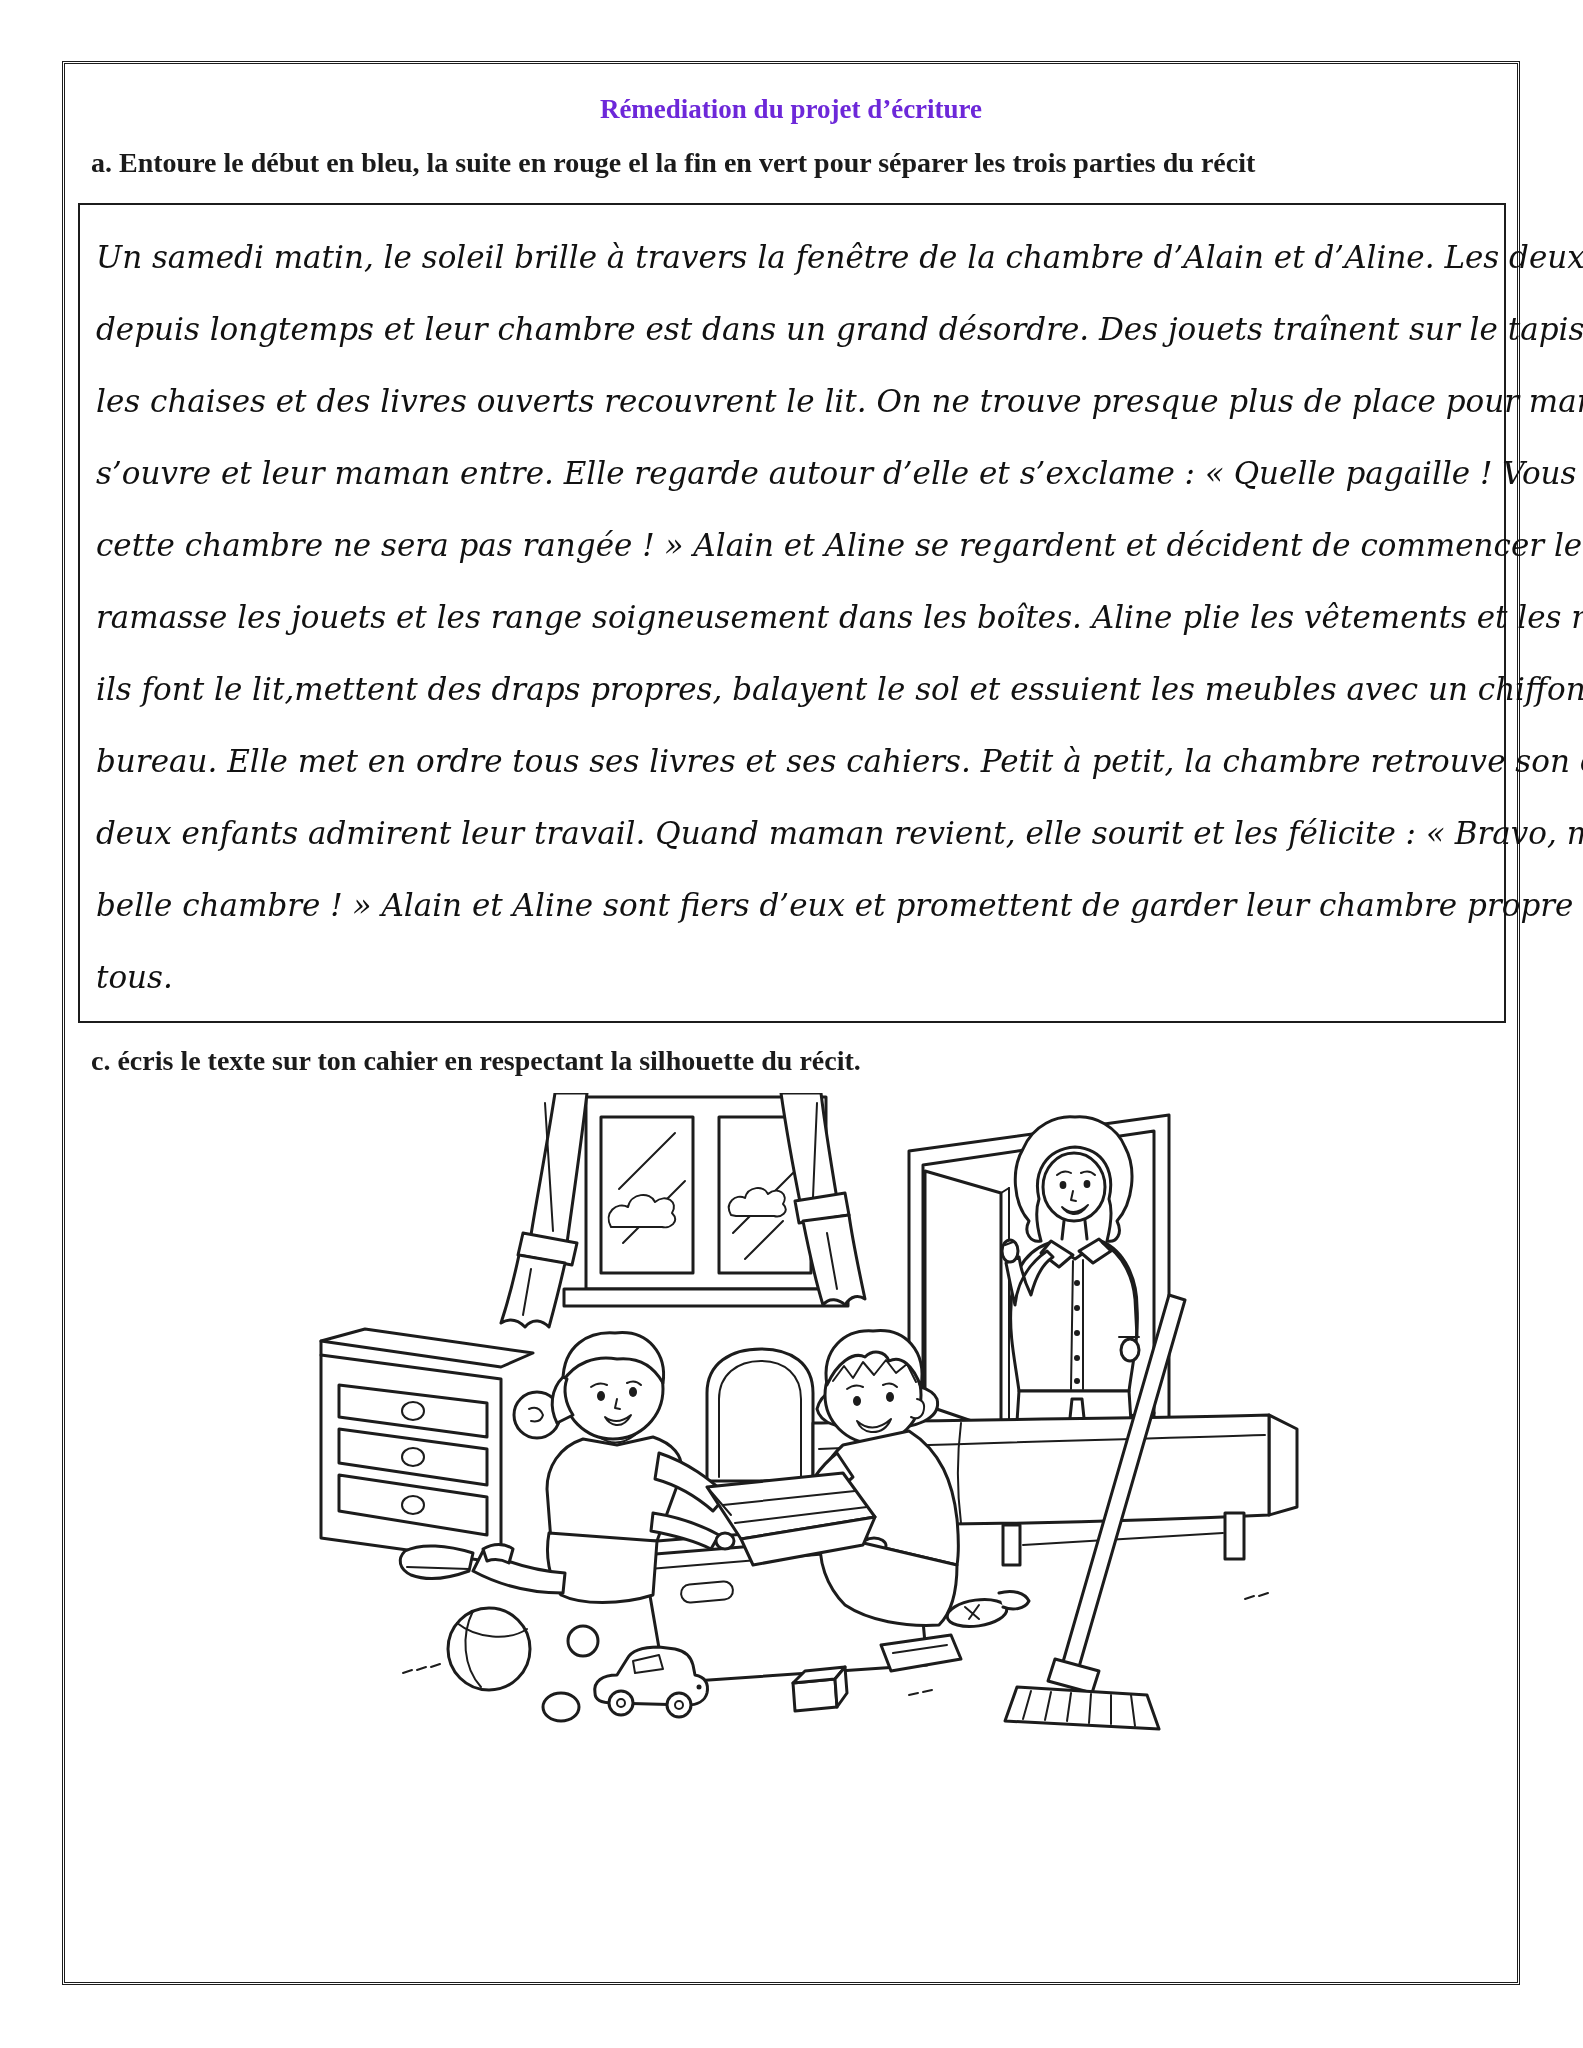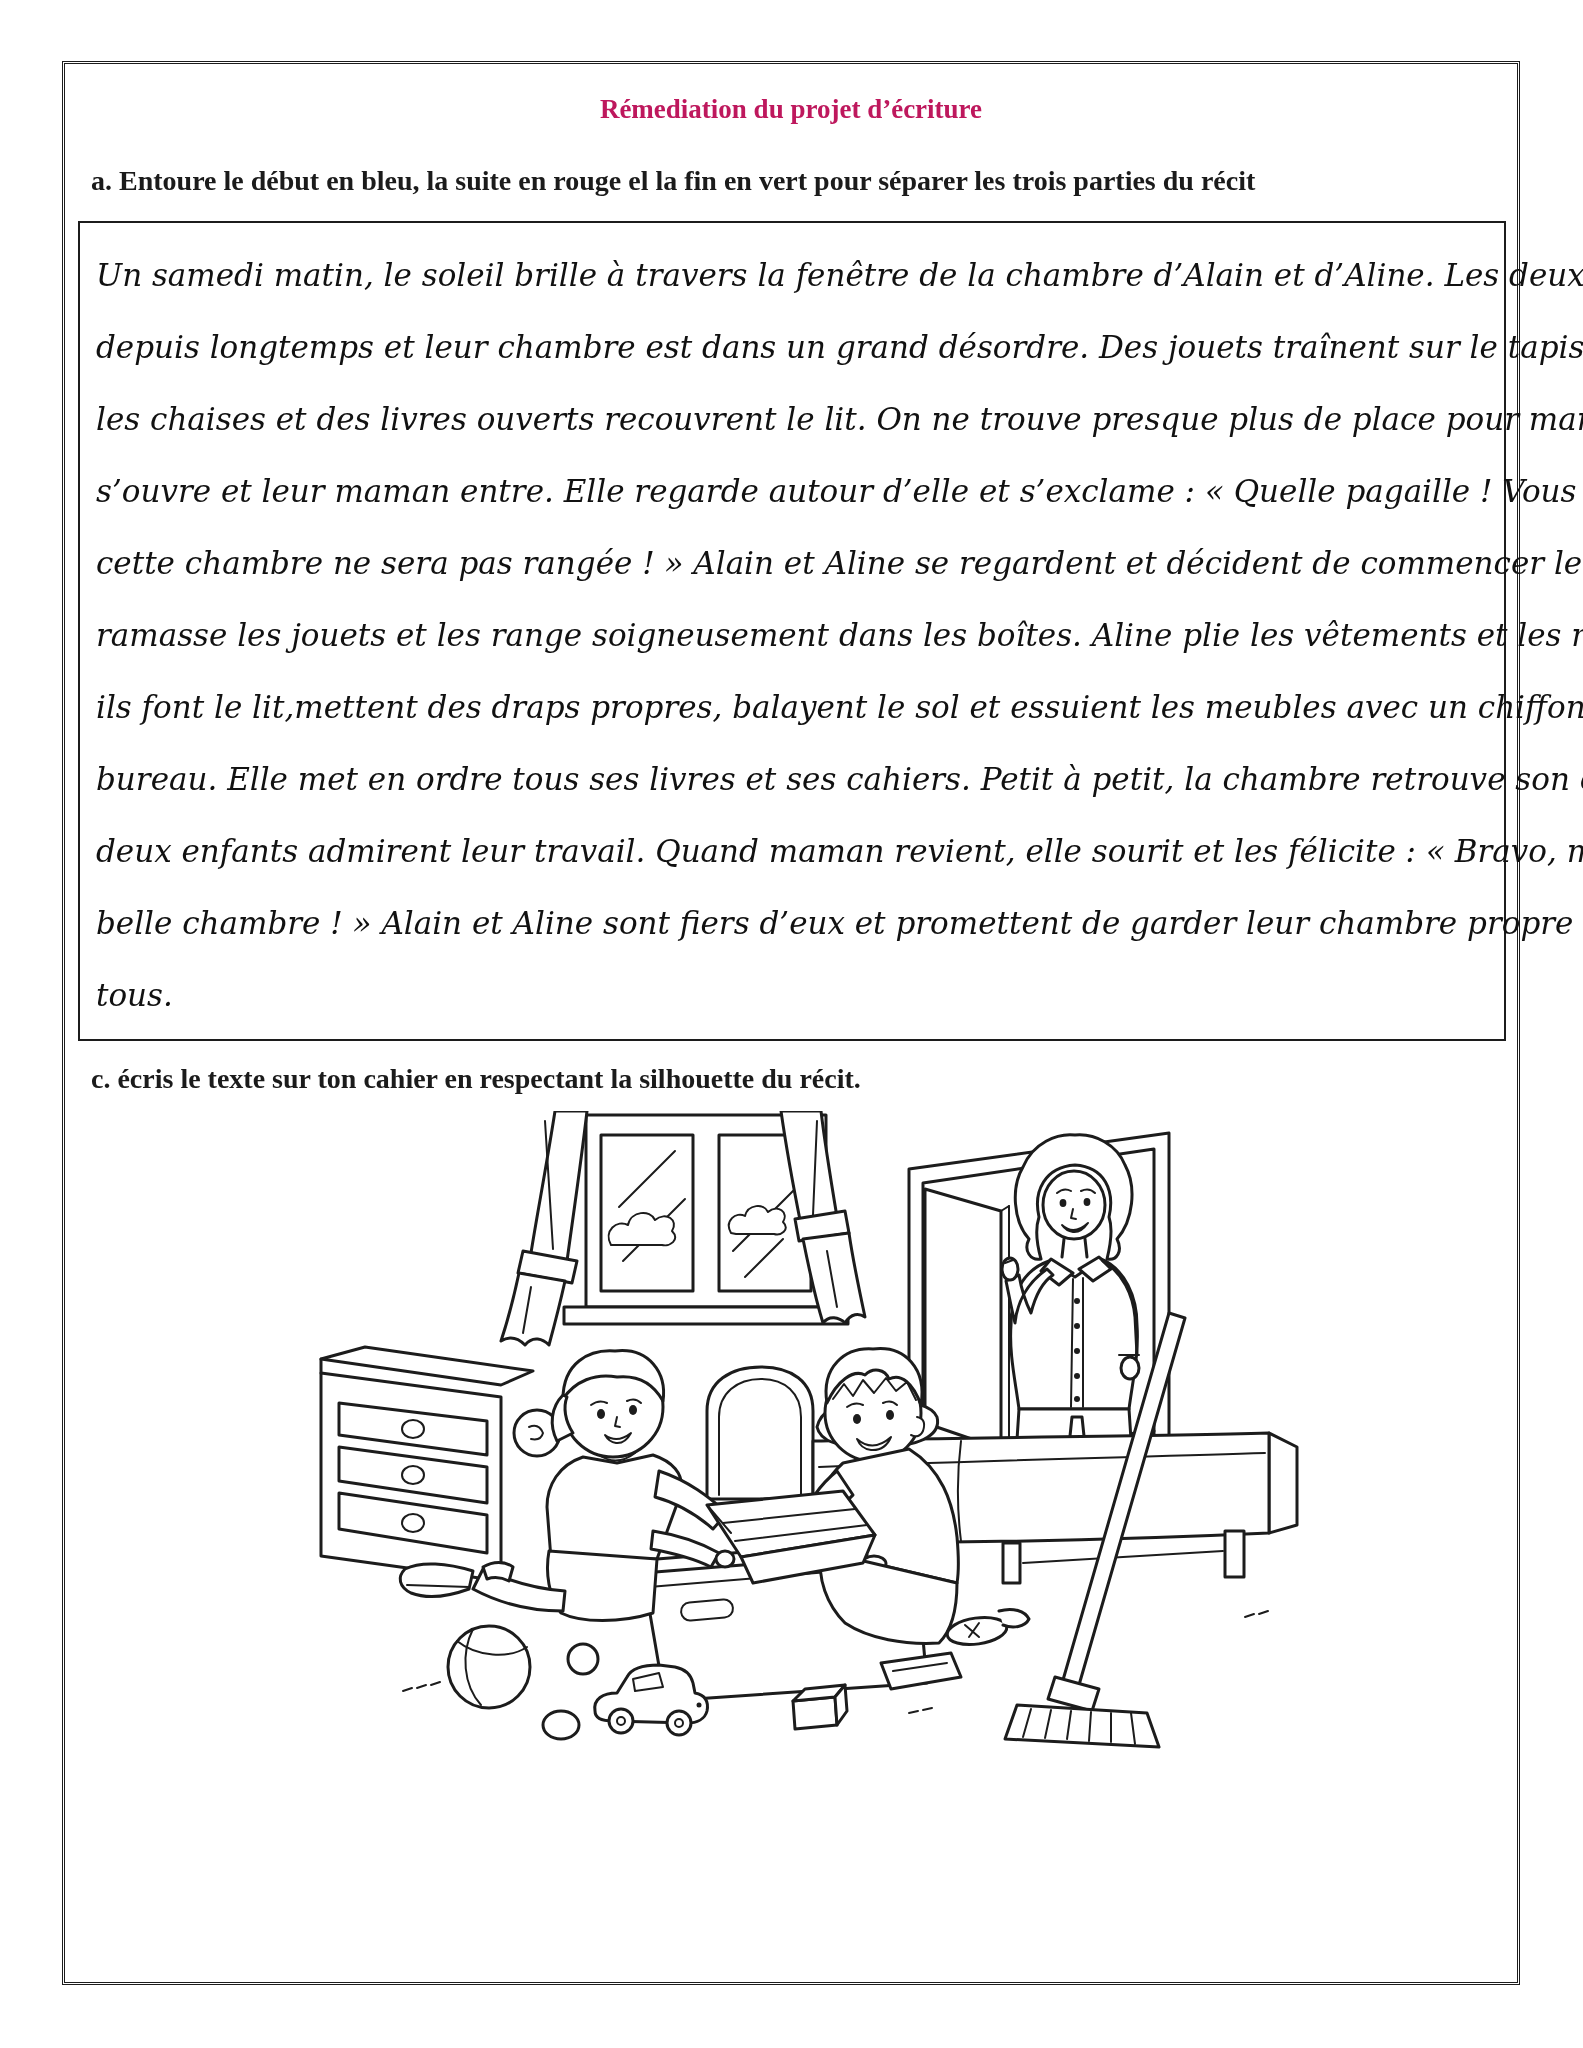--- a/index.html
+++ b/index.html
@@ -1,38 +1,38 @@
 <!DOCTYPE html>
 <html><head>
 <meta charset="utf-8">
 <style>
   html,body{margin:0;padding:0;background:#ffffff;}
   body{width:1583px;height:2048px;position:relative;font-family:"Liberation Serif",serif;color:#1b1b1b;}
   .page-frame{position:absolute;left:62px;top:61px;width:1458px;height:1924px;border:3px double #1c1c1c;box-sizing:border-box;background:#fff;}
   .content{padding:24px 24px 0 24px;}
   .doc-title{text-align:center;font-weight:bold;font-size:27px;margin:6px 0 0 0;}
   .exercise-heading{font-weight:bold;font-size:29px;margin:34px 0 0 2px;}
-  .instruction{font-weight:bold;font-size:28px;margin:40px 0 0 2px;}
+  .instruction{font-weight:bold;font-size:28px;margin:22px 0 0 2px;}
   .story-box{border:2px solid #1c1c1c;margin:24px -13px 0 -11px;padding:16px 18px 8px 16px;background:#fff;}
   .story-line{font-family:"DejaVu Serif",serif;font-style:italic;font-size:31px;line-height:72px;white-space:nowrap;color:#111;}
   .instruction.after-box{margin-top:32px;}
   .instruction.c-line{margin-top:22px;}
   .illustration-wrap{margin-top:16px;text-align:center;}
   svg .ln{fill:none;stroke:#1c1c1c;stroke-width:3;stroke-linecap:round;stroke-linejoin:round;}
   svg .fw{fill:#ffffff;stroke:#1c1c1c;stroke-width:3;stroke-linecap:round;stroke-linejoin:round;}
   svg .fb{fill:#1c1c1c;stroke:none;}
   svg .thin{stroke-width:2;}
 </style>
 </head>
 <body>
 
 <div class="page-frame">
   <div class="content">
 
-    <div class="doc-title" style="color:#be185d;">Rémediation du projet d’écriture</div>
+    <div class="doc-title" style="color:#6d28d9;">Rémediation du projet d’écriture</div>
 
 
     <div class="instruction">a. Entoure le début en bleu, la suite en rouge el la fin en vert pour séparer les trois parties du récit</div>
 
     <div class="story-box">
       <div class="story-line">Un samedi matin, le soleil brille à travers la fenêtre de la chambre d’Alain et d’Aline. Les deux enfants jouent</div>
       <div class="story-line">depuis longtemps et leur chambre est dans un grand désordre. Des jouets traînent sur le tapis, des habits sont empilés sur</div>
       <div class="story-line">les chaises et des livres ouverts recouvrent le lit. On ne trouve presque plus de place pour marcher ! Soudain, la porte</div>
       <div class="story-line">s’ouvre et leur maman entre. Elle regarde autour d’elle et s’exclame : « Quelle pagaille ! Vous ne sortirez pas tant que</div>
       <div class="story-line">cette chambre ne sera pas rangée ! » Alain et Aline se regardent et décident de commencer le ménage. Alain</div>

